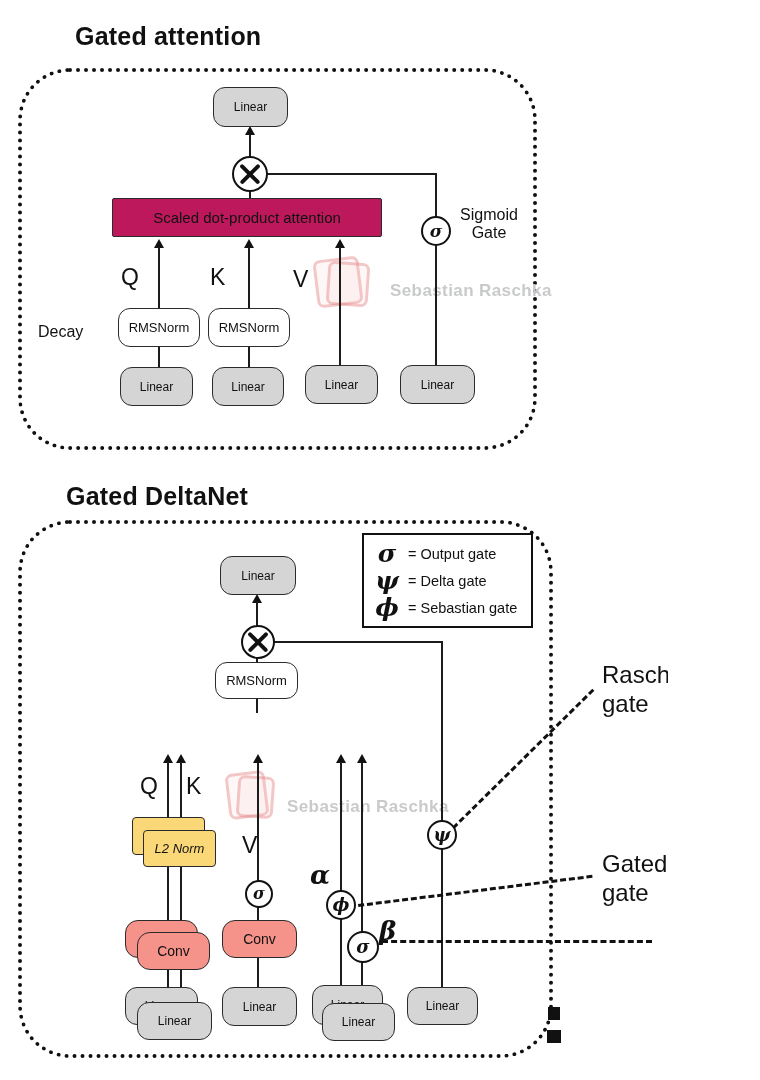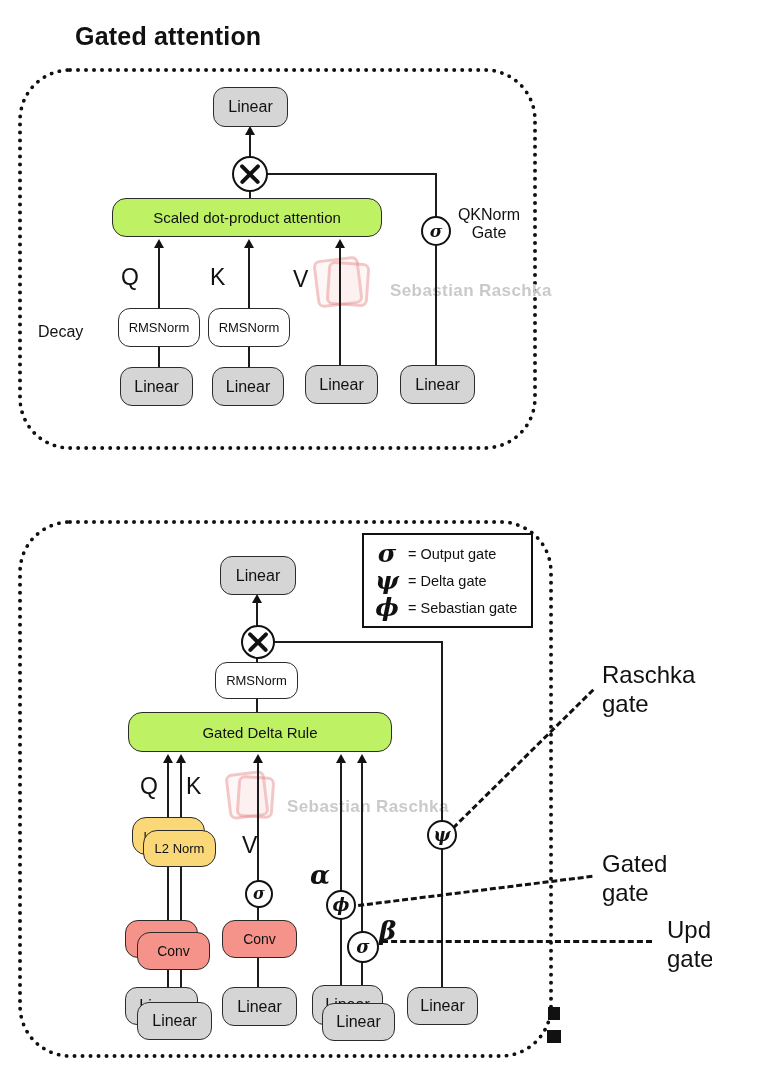--- a/index.html
+++ b/index.html
@@ -1,25 +1,25 @@
 <!DOCTYPE html>
 <html><head>
 <meta charset="utf-8">
 <style>
   html,body{margin:0;padding:0;background:#ffffff;}
   #canvas{position:relative;width:668px;height:1080px;background:#ffffff;overflow:hidden;
-          font-family:"Liberation Sans",sans-serif;color:#111;padding-left:44px;}
+          font-family:"Liberation Sans",sans-serif;color:#111;}
   .frame{position:absolute;border:4px dotted #111;border-radius:52px;box-sizing:border-box;}
   .title{position:absolute;font-size:25px;font-weight:bold;letter-spacing:0.2px;white-space:nowrap;}
   .box{position:absolute;box-sizing:border-box;border:1.6px solid #2b2b2b;border-radius:12px;
-       display:flex;align-items:center;justify-content:center;font-size:16px;white-space:nowrap;}
+       display:flex;align-items:center;justify-content:center;font-size:12px;white-space:nowrap;}
   .gray{background:#d5d5d5;}
   .white{background:#ffffff;}
-  .yellow{background:#bef264;border-radius:14px;}
-  .orange{background:#fad878;border-radius:14px;}
+  .yellow{background:#be185d;border-radius:2px;}
+  .orange{background:#fad878;border-radius:4px;font-style:italic;}
   .red{background:#f5938b;border-radius:13px;}
   .sm{font-size:13px;}
   .md{font-size:15px;}
   .vline,.hline{position:absolute;background:#1c1c1c;}
   .vline{width:2px;}
   .hline{height:2px;}
   .ah{position:absolute;width:0;height:0;border-left:5px solid transparent;
       border-right:5px solid transparent;border-bottom:9px solid #111;}
   .circle{position:absolute;box-sizing:border-box;background:#fff;border:2px solid #111;border-radius:50%;
           display:flex;align-items:center;justify-content:center;}
@@ -72,36 +72,37 @@
   <div class="circle mult" style="left:232px;top:156px;width:36px;height:36px;border-width:2.6px;">
     <span class="bar b45"></span>
     <span class="bar b135"></span>
   </div>
 
   <div class="box yellow md" style="left:112px;top:198px;width:270px;height:39px;">Scaled dot-product attention</div>
 
   <div class="circle" style="left:421px;top:216px;width:30px;height:30px;">
     <span class="greek" style="font-size:17px;">σ</span>
   </div>
-  <div class="ann" style="left:454px;top:206px;width:70px;font-size:16px;line-height:18px;text-align:center;">QKNorm
+  <div class="ann" style="left:454px;top:206px;width:70px;font-size:16px;line-height:18px;text-align:center;">Sigmoid
 Gate</div>
 
   <div class="lbl" style="left:121px;top:264px;">Q</div>
   <div class="lbl" style="left:210px;top:264px;">K</div>
   <div class="lbl" style="left:293px;top:266px;">V</div>
   <div class="ann" style="left:38px;top:317px;font-size:16px;">Decay</div>
 
   <div class="box white sm" style="left:118px;top:308px;width:82px;height:39px;">RMSNorm</div>
   <div class="box white sm" style="left:208px;top:308px;width:82px;height:39px;">RMSNorm</div>
 
   <div class="box gray" style="left:120px;top:367px;width:73px;height:39px;">Linear</div>
   <div class="box gray" style="left:212px;top:367px;width:72px;height:39px;">Linear</div>
   <div class="box gray" style="left:305px;top:365px;width:73px;height:39px;">Linear</div>
   <div class="box gray" style="left:400px;top:365px;width:75px;height:39px;">Linear</div>
 
+  <div class="title" style="left:66px;top:482px;">Gated DeltaNet</div>
   <div class="frame" style="left:18px;top:520px;width:535px;height:538px;"></div>
 
   <div class="wmlogo" style="left:227px;top:772px;width:34px;height:40px;transform:rotate(-7deg);"></div>
   <div class="wmlogo" style="left:237px;top:776px;width:31px;height:36px;transform:rotate(4deg);"></div>
   <div class="wmtext" style="left:287px;top:797px;">Sebastian Raschka</div>
 
   <div class="legend" style="left:362px;top:533px;width:171px;height:95px;">
     <div class="legrow">
       <span class="legsym greek">σ</span>
       <span class="legtxt">= Output gate</span>
@@ -150,21 +151,20 @@
 
   <div class="box gray" style="left:220px;top:556px;width:76px;height:39px;">Linear</div>
 
   <div class="circle mult" style="left:241px;top:625px;width:34px;height:34px;border-width:2.6px;">
     <span class="bar b45"></span>
     <span class="bar b135"></span>
   </div>
 
   <div class="box white sm" style="left:215px;top:662px;width:83px;height:37px;">RMSNorm</div>
 
-  <div class="box yellow md" style="left:128px;top:712px;width:264px;height:40px;">Gated Delta Rule</div>
 
   <div class="lbl" style="left:140px;top:773px;">Q</div>
   <div class="lbl" style="left:186px;top:773px;">K</div>
   <div class="lbl" style="left:242px;top:832px;">V</div>
   <div class="glbl greek" style="left:310px;top:862px;">α</div>
   <div class="glbl greek" style="left:379px;top:918px;">β</div>
 
   <div class="box orange sm" style="left:132px;top:817px;width:73px;height:38px;">L2 Norm</div>
   <div class="box orange sm" style="left:143px;top:830px;width:73px;height:37px;">L2 Norm</div>
 

